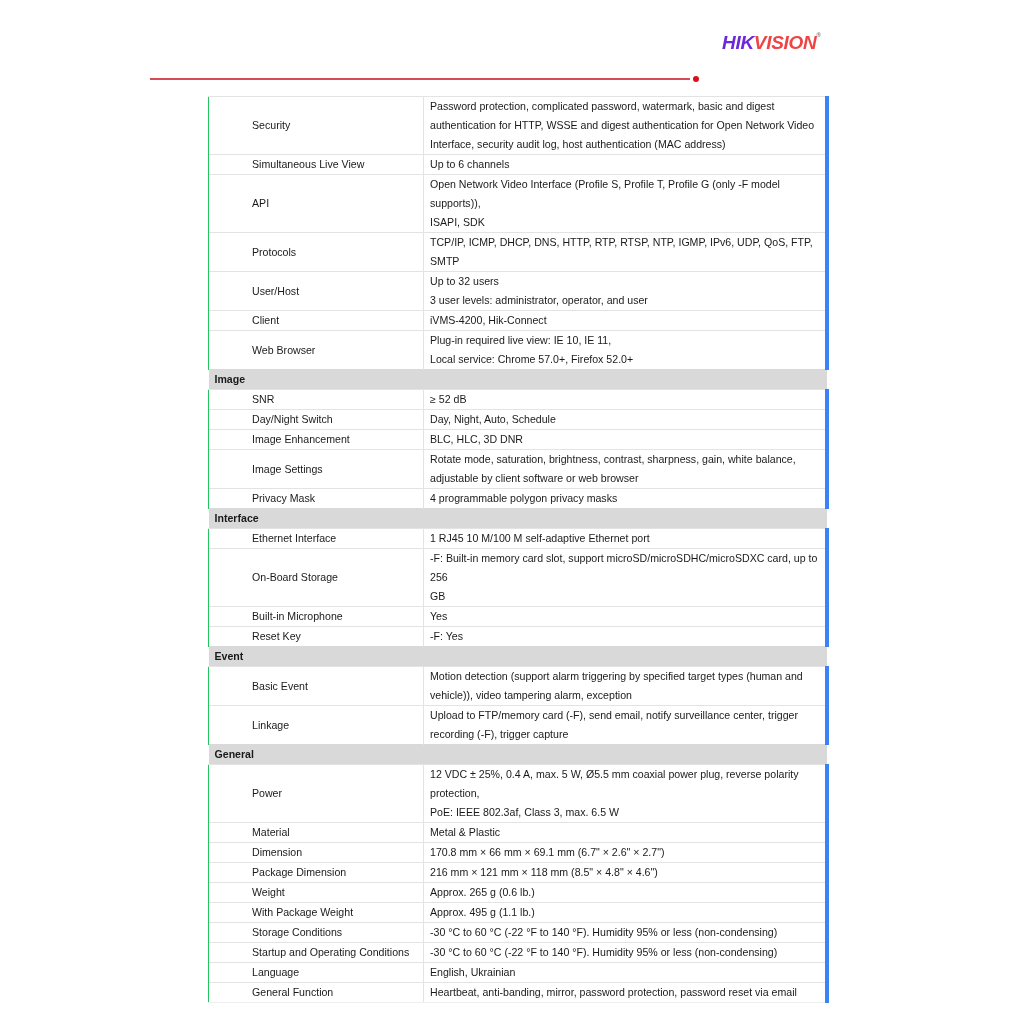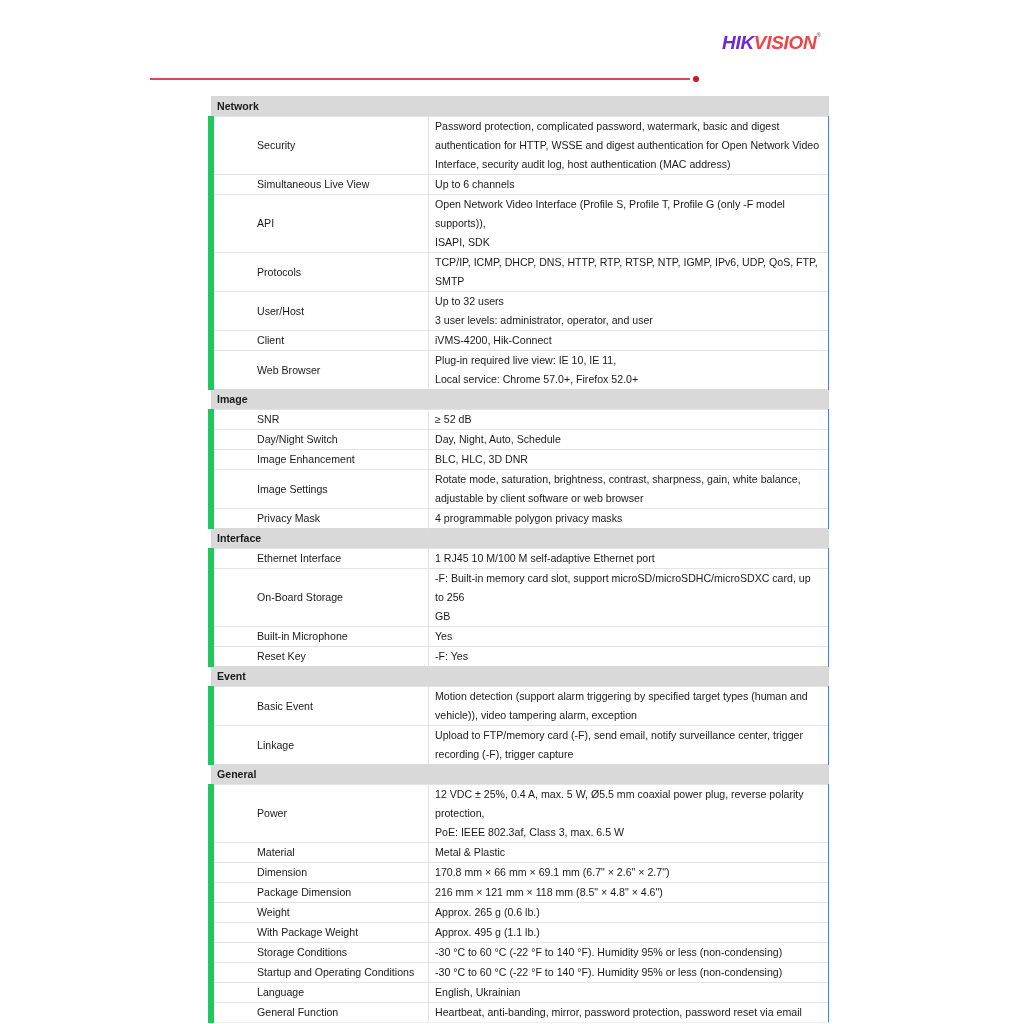--- a/index.html
+++ b/index.html
@@ -8,40 +8,37 @@
     .logo { position: absolute; left: 722px; top: 32px; font-style: italic; font-weight: bold;
             font-size: 19px; letter-spacing: -0.3px; font-family: "Liberation Sans", sans-serif; }
     .logo .hik { color: #6d28d9; }
     .logo .vision { color: #ef4444; }
     .logo .reg { color: #7a7a7a; font-size: 6px; vertical-align: top; font-style: normal; }
     .rule { position: absolute; left: 150px; top: 78px; width: 540px; height: 2px; background: #d94a57; }
     .rule-dot { position: absolute; left: 693px; top: 76px; width: 6px; height: 6px; border-radius: 50%; background: #d8101e; }
     table.spec { position: absolute; left: 208px; top: 96px; width: 621px; border-collapse: collapse;
                  font-size: 10.6px; line-height: 19px; }
     table.spec td { border-top: 1px solid #e3e3e3; padding: 0 6px; vertical-align: middle; }
-    table.spec td.label { width: 165px; border-right: 1px solid #e3e3e3; border-left: 6px solid #22c55e; padding-left: 43px; }
-    table.spec td.value { border-right: 1px solid #3b82f6; }
+    table.spec td.label { width: 165px; border-right: 1px solid #e3e3e3; border-left: 1px solid #22c55e; padding-left: 43px; }
+    table.spec td.value { border-right: 4px solid #3b82f6; }
     table.spec tr.section td { background: #d9d9d9; font-weight: bold; border-top: 1px solid #d9d9d9; }
     table.spec tr:last-child td { border-bottom: 1px solid #efefef; }
     .line { display: block; }
   </style>
 </head>
 <body>
 
 <div class="logo">
   <span class="hik">HIK</span><span class="vision">VISION</span><span class="reg">®</span>
 </div>
 <div class="rule"></div>
 <div class="rule-dot"></div>
 
 <table class="spec">
   <tbody id="spec-body">
-      <tr class="section">
-        <td colspan="2">Network</td>
-      </tr>
       <tr>
         <td class="label">Security</td>
         <td class="value">
           <span class="line">Password protection, complicated password, watermark, basic and digest</span>
           <span class="line">authentication for HTTP, WSSE and digest authentication for Open Network Video</span>
           <span class="line">Interface, security audit log, host authentication (MAC address)</span>
         </td>
       </tr>
       <tr>
         <td class="label">Simultaneous Live View</td>

